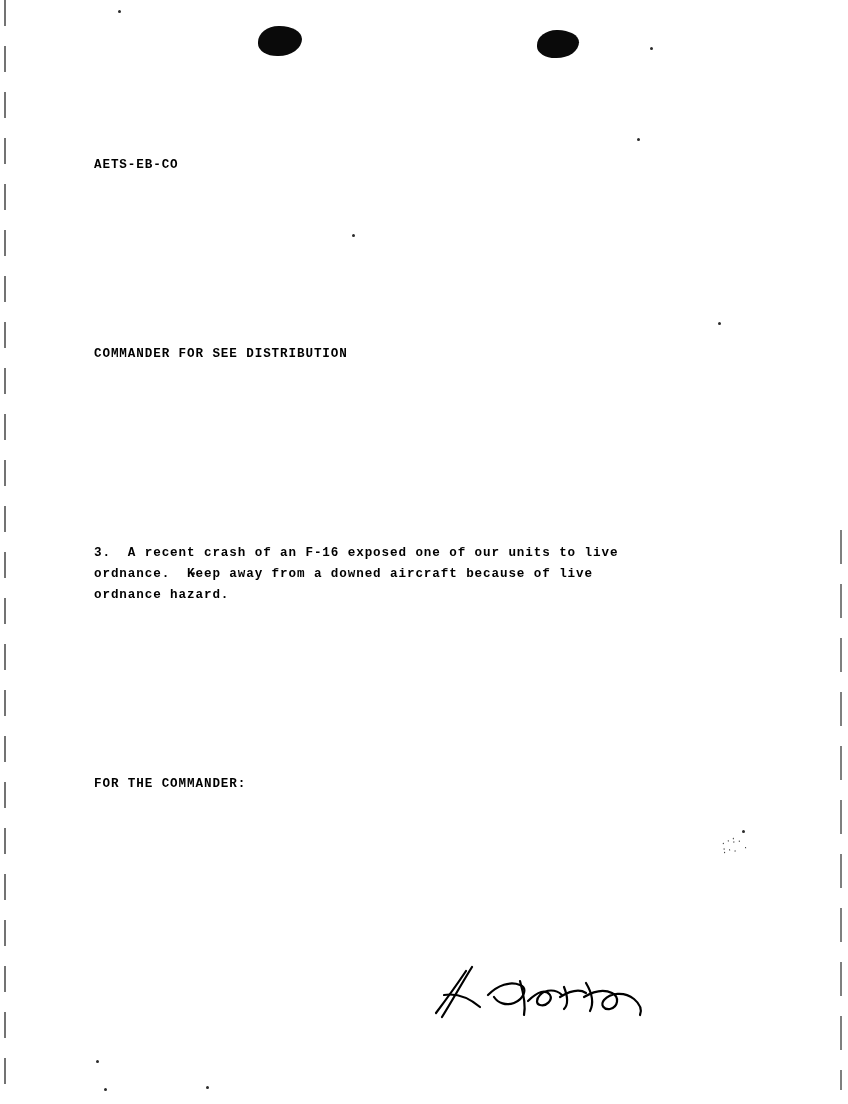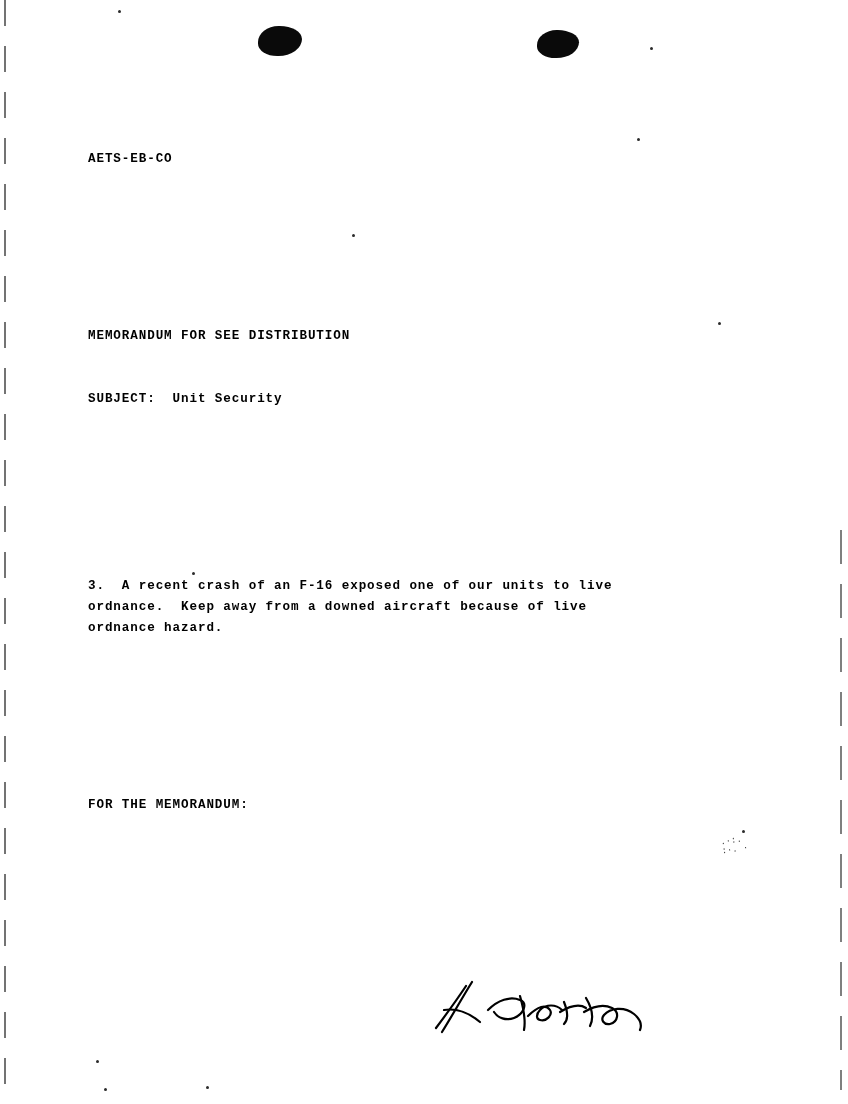--- a/index.html
+++ b/index.html
@@ -64,21 +64,21 @@
     position: absolute;
     left: 88px;
     top: 86px;
     width: 640px;
     font-size: 12.6px;
     line-height: 21px;
     letter-spacing: 0.9px;
     white-space: pre;
     font-weight: bold;
   }
-  .block { margin: 0; }
+  .block { margin: 6px; }
   .gap-2 { height: 30px; }
   .gap-3 { height: 40px; }
 
   .para {
     white-space: pre-wrap;
   }
 
   
   .sig-area {
     position: relative;
@@ -129,32 +129,31 @@
 
   <div class="blob b1"></div>
   <div class="blob b2"></div>
 
   <div class="doc">
 
     <div class="block">AETS-EB-CO</div>
 
     <div class="gap-2"></div>
 
-    <div class="block">MEMORANDUM FOR SEE DISTRIBUTION</div>
-    <div class="block">SUBJECT:  Unit Security</div>
+    <div class="block">COMMANDER FOR SEE DISTRIBUTION</div>
 
     <div class="gap-3"></div>
 
     <div class="block para">3.  A recent crash of an F-16 exposed one of our units to live
 ordnance.  Keep away from a downed aircraft because of live
 ordnance hazard.</div>
 
     <div class="gap-2"></div>
 
-    <div class="block">FOR THE MEMORANDUM:</div>
+    <div class="block">FOR THE COMMANDER:</div>
 
     <div class="gap-3"></div>
 
     <div class="sig-area">
       <svg class="signature" viewBox="0 0 230 62">
         <g fill="none" stroke="#000000" stroke-width="2.2" stroke-linecap="round" stroke-linejoin="round">
           <path d="M8,52 C20,36 30,22 38,10"></path>
           <path d="M44,6 C34,22 24,40 14,56"></path>
           <path d="M16,34 C28,32 40,36 52,46"></path>
           <path d="M60,34 C70,24 82,20 92,24 C100,27 96,38 86,42 C78,45 70,42 66,36"></path>

